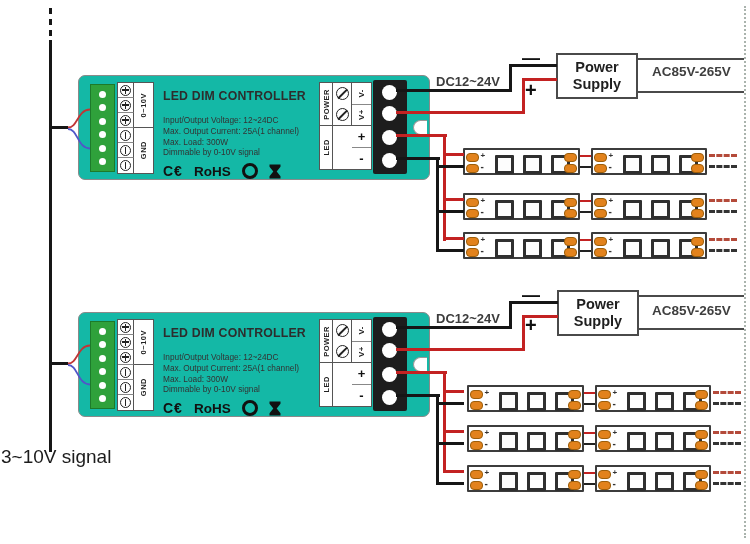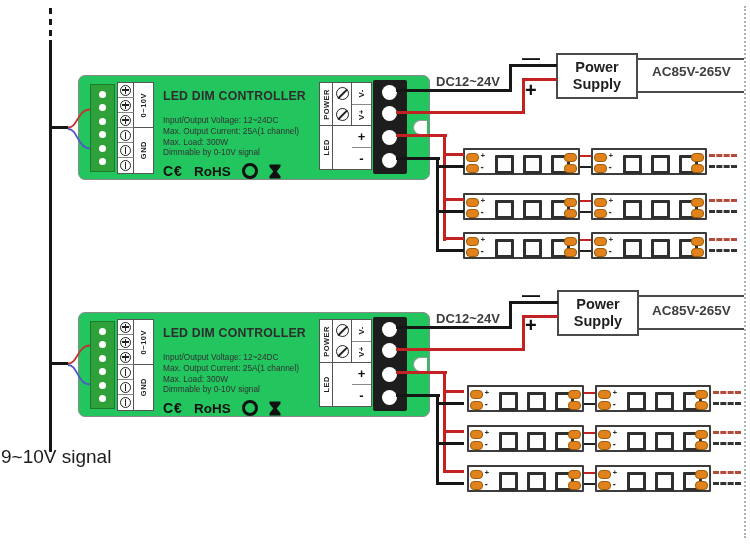--- a/index.html
+++ b/index.html
@@ -10,21 +10,21 @@
   .wire{position:absolute;z-index:6;}
   .overlay{position:absolute;left:0;top:0;z-index:8;pointer-events:none;}
 
   
   .sig-dash{position:absolute;left:49px;top:8px;width:3px;height:33px;z-index:5;
     background:repeating-linear-gradient(to bottom,#161616 0 6px,transparent 6px 11px);}
   .sig-line{position:absolute;left:49px;top:40px;width:3px;height:412px;background:#161616;z-index:5;}
   .sig-label{position:absolute;left:1px;top:446px;font-size:19px;color:#1c1c1c;z-index:5;}
 
   
-  .unit{position:absolute;width:352px;height:105px;background:#22c55e;border:1.6px solid #8a8a8a;
+  .unit{position:absolute;width:352px;height:105px;background:#14b8a6;border:1.6px solid #8a8a8a;
         border-radius:7px;box-sizing:border-box;z-index:2;}
   .green{position:absolute;left:11px;top:8px;width:25px;height:88px;background:#2fa13b;
          border:1px solid #1d7a2a;box-sizing:border-box;display:flex;flex-direction:column;
          justify-content:space-between;align-items:center;padding:6px 0;}
   .gdot{width:7px;height:7px;border-radius:50%;background:#fff;}
   .tstrip{position:absolute;left:38px;top:6px;width:37px;height:92px;border:1.5px solid #555;
           background:#fff;box-sizing:border-box;display:grid;grid-template-columns:16px 1fr;
           grid-template-rows:repeat(6,1fr);}
   .tcell{border-right:1px solid #555;border-bottom:1px solid #888;display:flex;
          align-items:center;justify-content:center;}
@@ -116,21 +116,21 @@
   .edge-dots{position:absolute;left:744px;top:6px;height:532px;width:0;
              border-left:2px dotted #aab3ad;z-index:1;}
 </style>
 </head>
 <body>
 
 <div id="canvas">
 
   <div class="sig-dash"></div>
   <div class="sig-line"></div>
-  <div class="sig-label">9~10V signal</div>
+  <div class="sig-label">3~10V signal</div>
 
   <svg class="overlay" width="750" height="544">
     <path d="M68 127.5 C78 127.5 77 110 90 109.5" stroke="#c03535" stroke-width="1.8" fill="none"></path>
     <path d="M68 129 C78 129 77 148 90 148.5" stroke="#5156c9" stroke-width="1.8" fill="none"></path>
     <path d="M68 363.5 C78 363.5 77 346 90 345.5" stroke="#c03535" stroke-width="1.8" fill="none"></path>
     <path d="M68 365 C78 365 77 384 90 384.5" stroke="#5156c9" stroke-width="1.8" fill="none"></path>
   </svg>
 
   <div class="unit" style="left:78px;top:75px">
     <div class="green">

